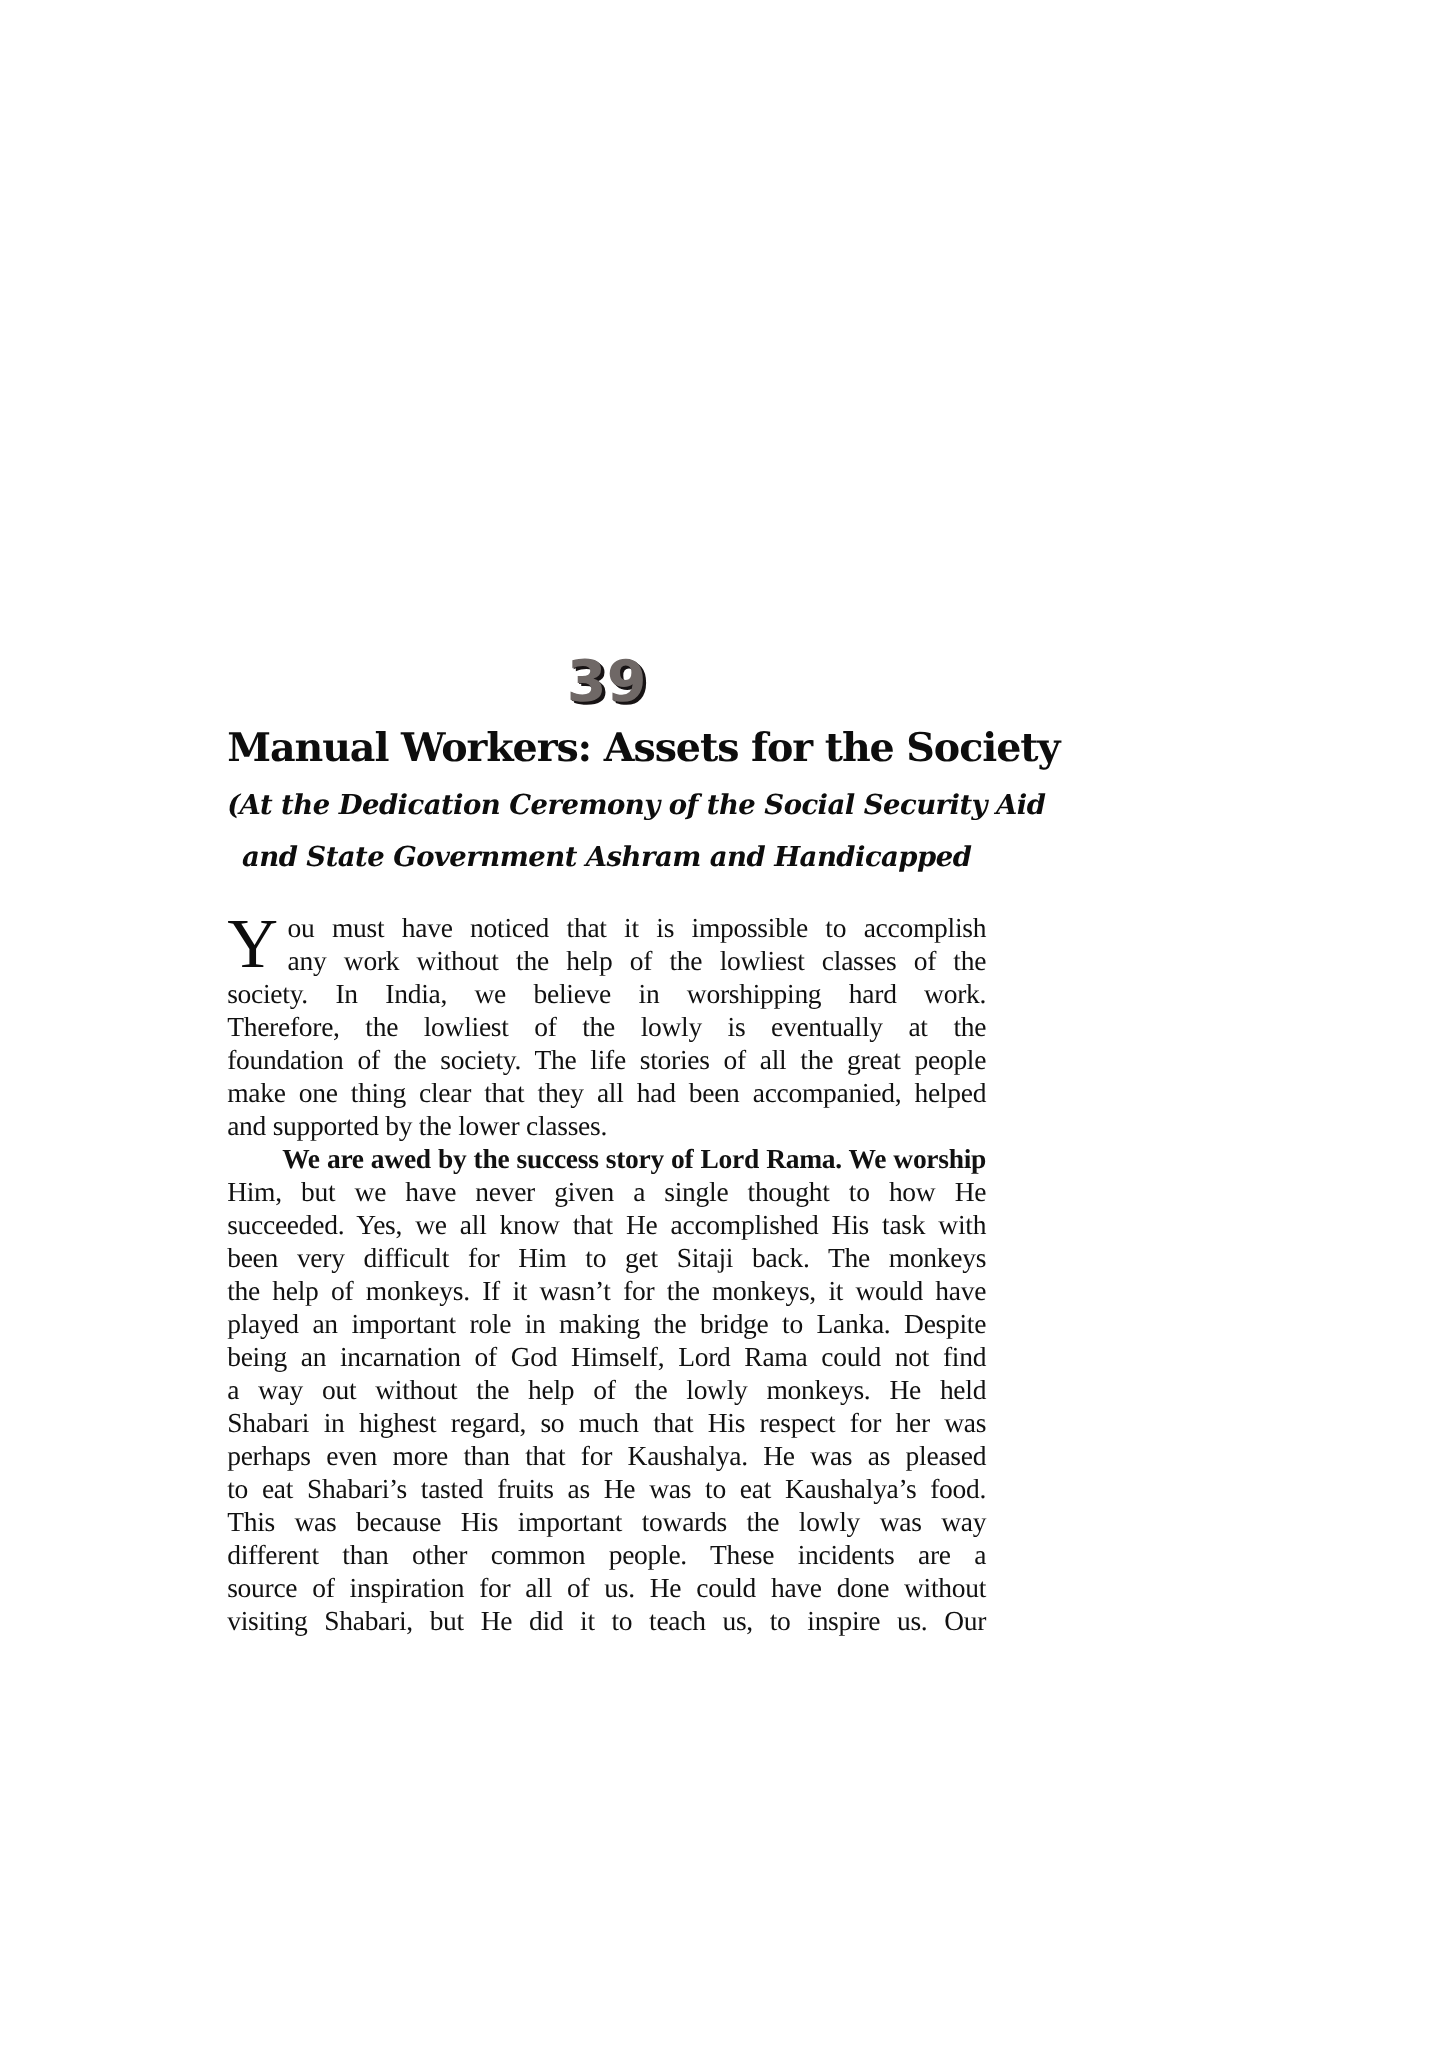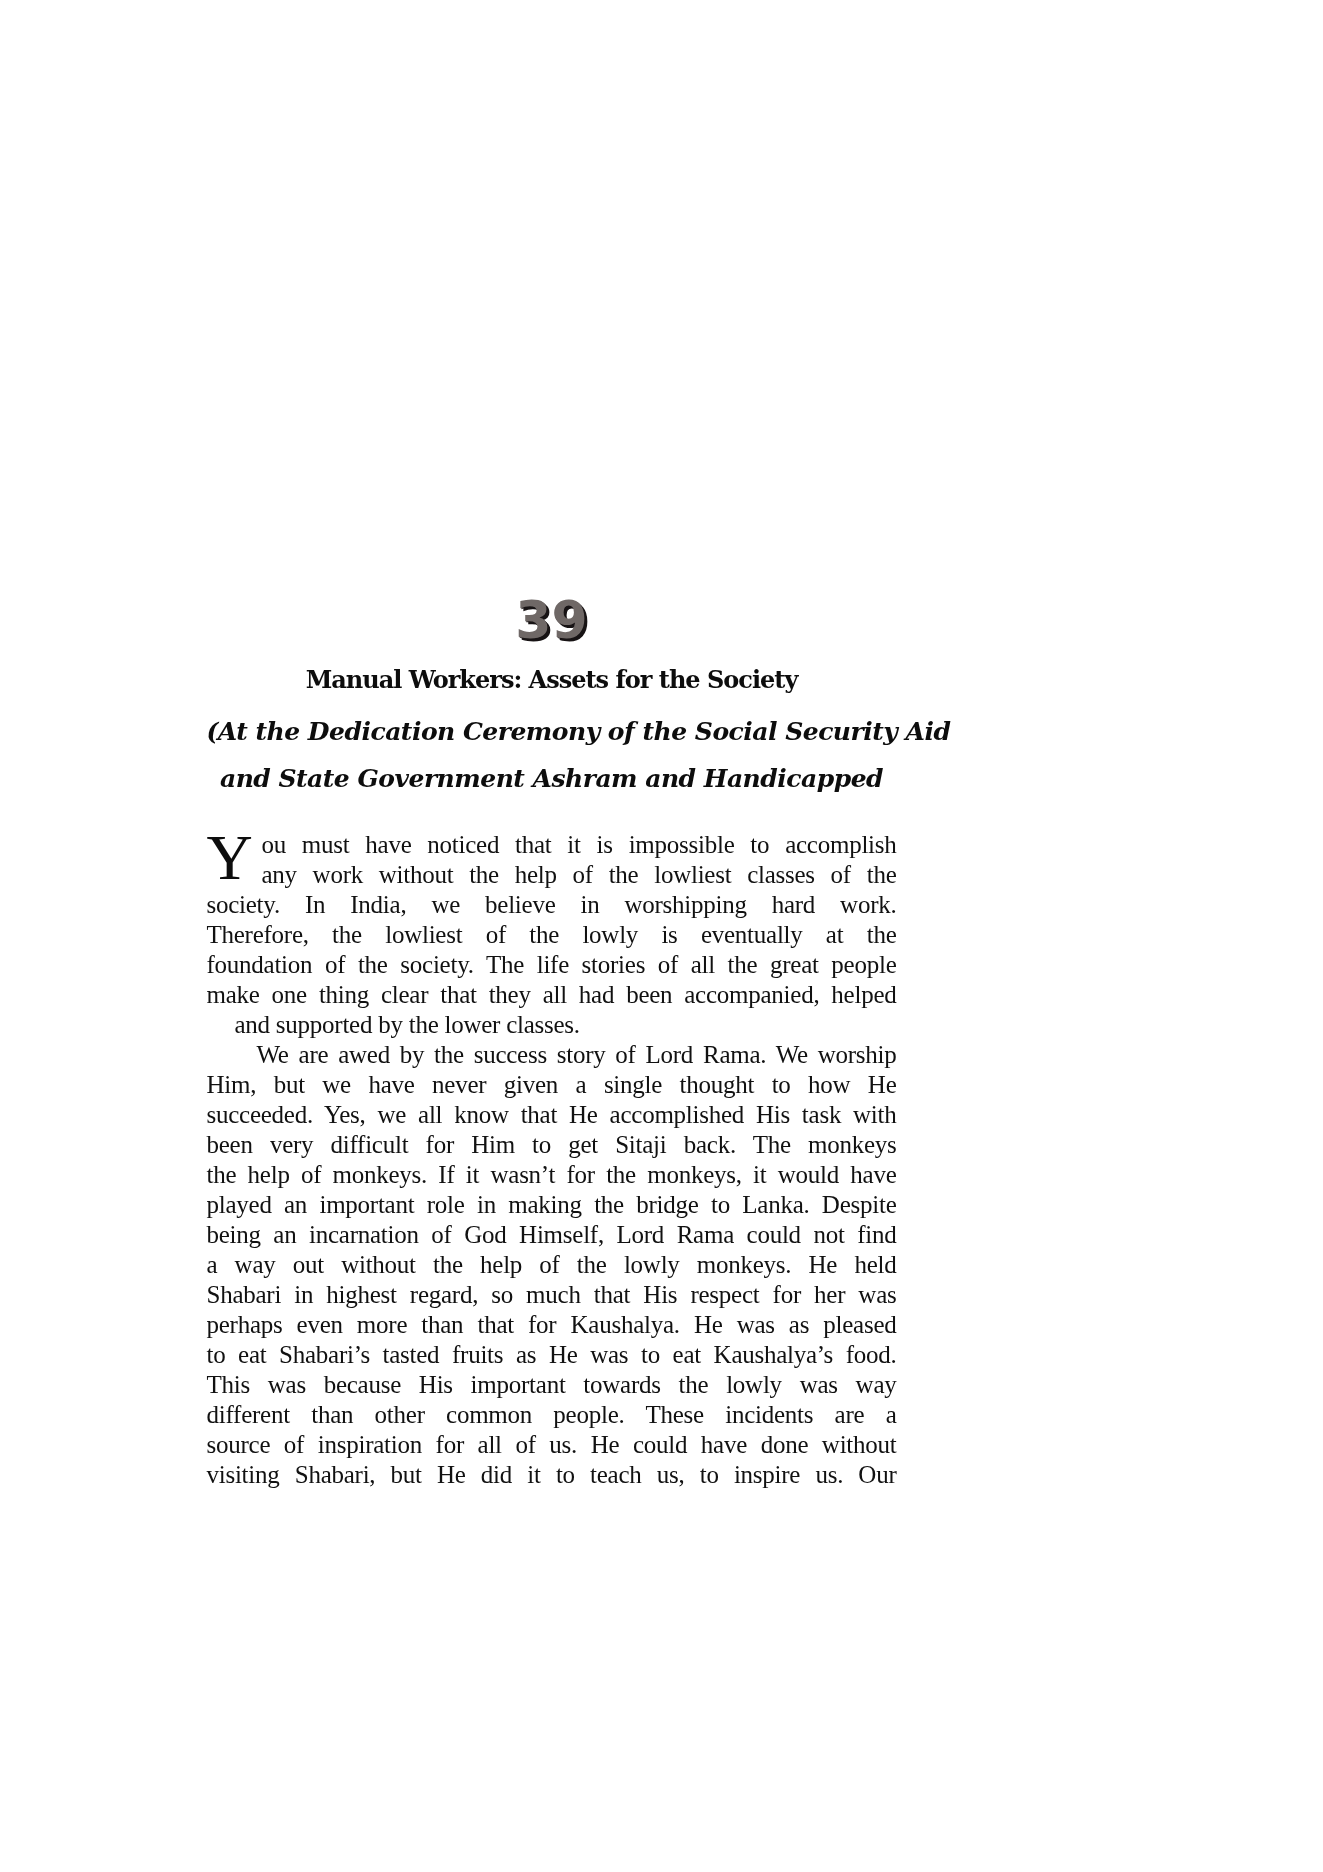--- a/index.html
+++ b/index.html
@@ -29,21 +29,21 @@
     line-height: 44px;
     letter-spacing: 0px;
     color: #6f6866;
     text-shadow: 3px 3px 0 #171314, 1px 1px 0 #3a3434;
   }
   .chapter-title {
     margin-top: 18px;
     text-align: center;
     font-family: "DejaVu Serif", serif;
     font-weight: 700;
-    font-size: 24px;
+    font-size: 36px;
     line-height: 40px;
     letter-spacing: -1px;
     color: #0d0d0d;
     white-space: nowrap;
   }
   .chapter-subtitle {
     margin-top: 6px;
     color: #0d0d0d;
   }
   .subtitle-line {
@@ -65,24 +65,24 @@
     letter-spacing: -0.25px;
     color: #111111;
   }
   .para { margin: 0; }
   .line {
     text-align: justify;
     text-align-last: justify;
   }
   .line.last {
     text-align-last: left;
-    margin-left: 28px;
   }
   .line.indent {
     padding-left: 50px;
+    font-weight: bold;
   }
   .dropcap {
     float: left;
     font-family: "Liberation Serif", serif;
     font-size: 64px;
     line-height: 52px;
     height: 58px;
     margin: 2px 9px 0 0;
     color: #0d0d0d;
   }

